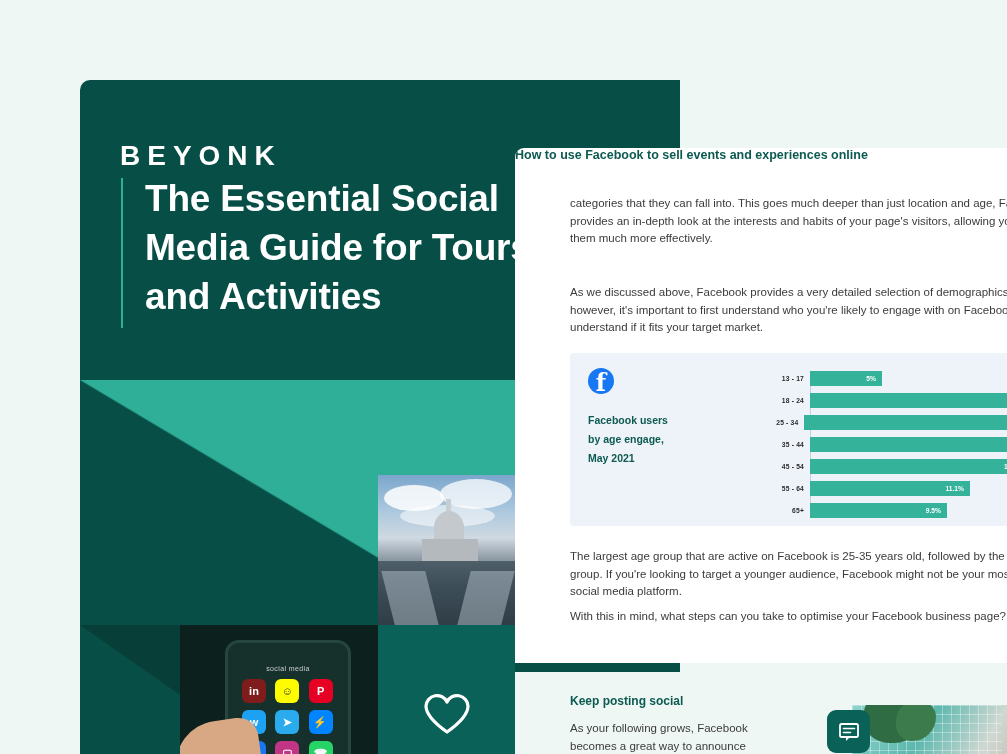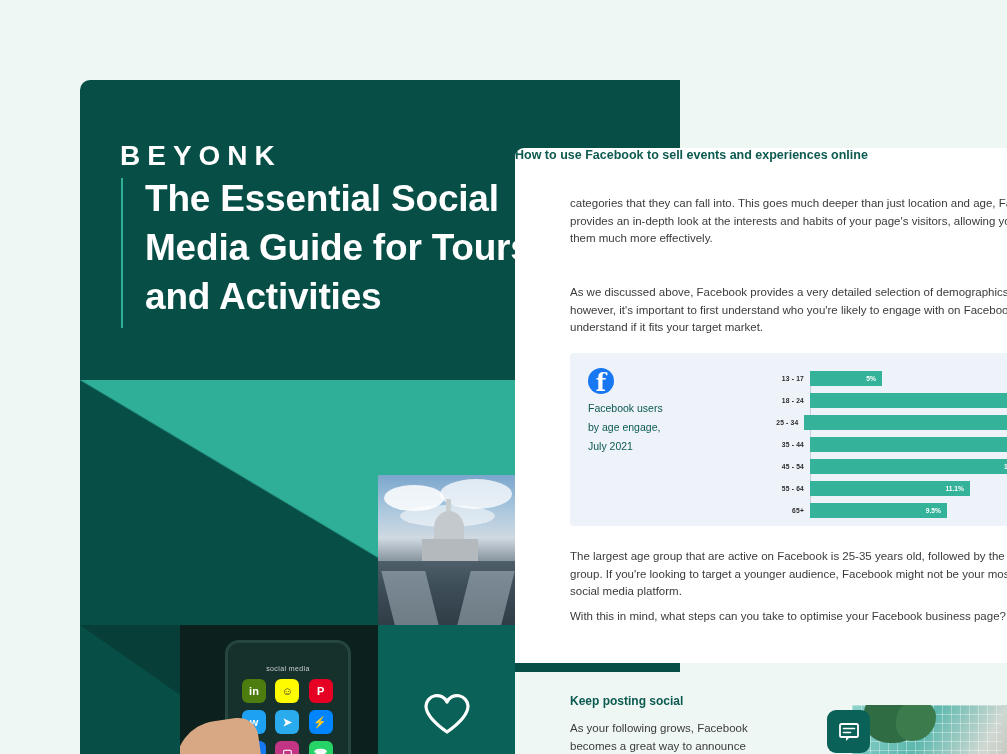--- a/index.html
+++ b/index.html
@@ -213,25 +213,25 @@
     width: 26px; height: 26px; border-radius: 50%;
     background: #1877f2;
     display: flex; align-items: flex-end; justify-content: center;
     overflow: hidden;
   }
   #fb-logo span {
     color: #fff; font-family: "DejaVu Serif", serif; font-weight: bold;
     font-size: 24px; line-height: 25px; transform: translateY(1px);
   }
   #chart-caption {
-    margin-top: 5px;
+    margin-top: 17px;
     color: #0c5a50;
     font-size: 10.5px;
     line-height: 19px;
-    font-weight: 400;
+    font-weight: 700;
   }
 
   #chart-plot {
     position: absolute;
     left: 200px;
     top: 18px;
     right: 0;
     bottom: 14px;
   }
   #chart-axis {
@@ -366,21 +366,21 @@
     <div class="cathedral-body"></div>
     <div class="crowd"></div>
     <div class="bridge-rail-l"></div>
     <div class="bridge-rail-r"></div>
   </div>
 
   <div id="photo-phone" class="cover-photo">
     <div class="phone-body">
       <div class="phone-label">social media</div>
       <div class="app-grid">
-        <div class="app-icon" style="background:#4d7c0f">in</div>
+        <div class="app-icon" style="background:#7f1d1d">in</div>
         <div class="app-icon" style="background:#fffc00;color:#333">☺</div>
         <div class="app-icon" style="background:#e60023">P</div>
         <div class="app-icon" style="background:#1da1f2">w</div>
         <div class="app-icon" style="background:#2aabee">➤</div>
         <div class="app-icon" style="background:#0084ff">⚡</div>
         <div class="app-icon" style="background:#1877f2">f</div>
         <div class="app-icon" style="background:#c13584">▢</div>
         <div class="app-icon" style="background:#25d366">☎</div>
       </div>
     </div>
@@ -404,21 +404,21 @@
 
   <div id="chart-card">
 
     <div id="chart-legend">
       <div id="fb-logo">
           <span>f</span>
         </div>
       <div id="chart-caption">
         <div>Facebook users</div>
         <div>by age engage,</div>
-        <div>July 2021</div>
+        <div>May 2021</div>
       </div>
     </div>
 
     <div id="chart-plot">
       <div id="chart-axis"></div>
       <div id="chart-rows">
           <div class="chart-row" style="top: 0px;">
             <div class="cat-label">13 - 17</div>
             <div class="bar" style="width: 72px; background: rgb(52, 178, 154); margin-left: 0px;">
               <span class="bar-value">5%</span>

